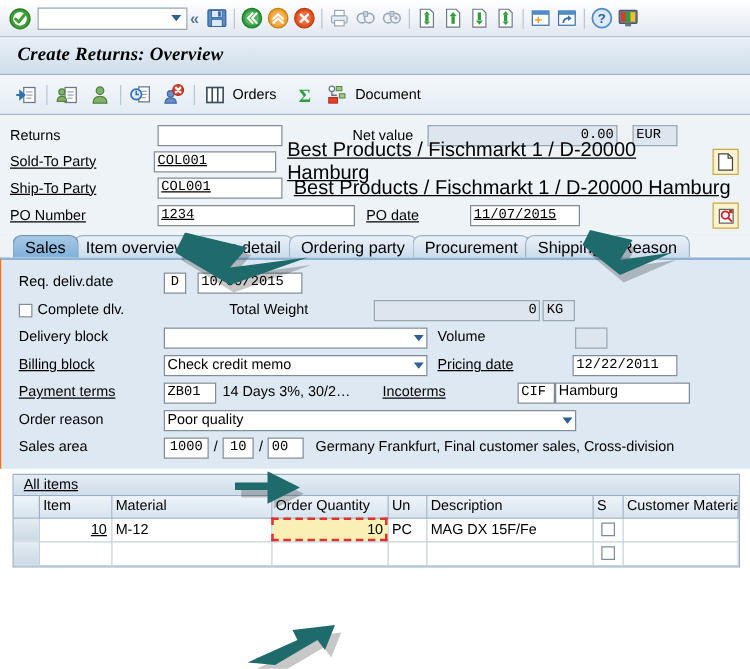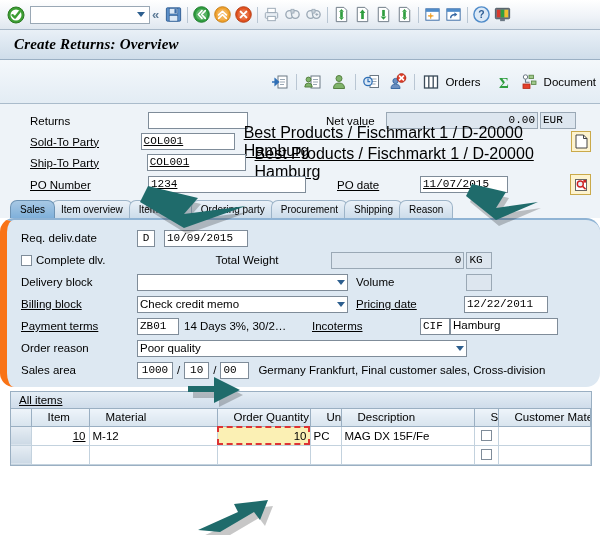--- a/index.html
+++ b/index.html
@@ -50,38 +50,37 @@
     padding-left:14px;
   }
   .titlebar .t {
     font-size:15px; font-weight:bold; font-style:italic;
     font-family:"Liberation Serif", serif;
     letter-spacing:0.2px;
   }
 
   
   .appbar {
-    height:44px;
+    height:32px;
     background:linear-gradient(#f4f8fb,#e3ecf4);
     border-bottom:1px solid #aabbcb;
     display:flex; align-items:center;
     padding-left:8px;
-    justify-content:flex-end;
   }
   .appbar .lbl { font-size:11.5px; margin:0 4px 0 1px; }
   .abtn { width:20px; height:20px; margin:0 3px; flex:none; display:block; }
 
   
   .form {
     background:#eef3f8;
     padding:6px 0 2px 0;
     position:relative;
   }
   .hrow { display:flex; align-items:center; height:21px; padding-left:8px; }
-  .flabel { font-size:11.5px;margin-left:22px; }
+  .flabel { font-size:11.5px; }
   .ul { text-decoration:underline; }
 
   .inp {
     border:1px solid #7f8c99;
     background:#fff; height:17px;
     font-family:"Liberation Mono", monospace;
     font-size:11px;
     padding:0 2px;
     display:flex; align-items:center;
     line-height:1;
@@ -108,37 +107,36 @@
     position:relative;
   }
   .tab {
     height:18px;
     background:linear-gradient(#eaf1f8,#ccdcea);
     border:1px solid #9db4c8;
     border-bottom:none;
     border-radius:7px 7px 0 0;
     padding:0 9px;
     display:flex; align-items:center;
-    font-size:10px;
+    font-size:13px;
     margin-right:-4px;
     position:relative;
   }
   .tab.active {
     background:linear-gradient(#a8c8e4,#7fb0da);
     border-color:#6d93b4;
     z-index:5;
     font-weight:normal;
   }
   .tabpane {
     border-top:2px solid #8fb3d4;
     background:#dde8f2;
     padding:7px 0 6px 0;
     position:relative;
-    border-left:7px solid #f97316;
-    border-radius:14px;
+    border-left:1px solid #f97316;
   }
 
   .frow { display:flex; align-items:center; height:22px; padding-left:14px; }
   .fl { font-size:11.5px; }
 
   .cbx {
     width:11px; height:11px; border:1px solid #7f8c99; background:#fff;
     display:inline-block; margin-right:4px; flex:none;
   }
 
@@ -169,21 +167,21 @@
   }
   .itemhdr .u { text-decoration:underline; }
   table.grid { border-collapse:collapse; width:100%; table-layout:fixed; }
   table.grid th {
     background:linear-gradient(#eef4fa,#d8e4ee);
     border-right:1px solid #9aafc2;
     border-bottom:1px solid #9aafc2;
     font-weight:normal;
     font-size:11.5px;
     text-align:left;
-    padding:1px 16px;
+    padding:1px 3px;
     height:17px;
     white-space:nowrap;
     overflow:hidden;
   }
   table.grid td {
     border-right:1px solid #c3d2de;
     border-bottom:1px solid #c3d2de;
     font-size:11.5px;
     padding:1px 3px;
     height:19px;
@@ -379,21 +377,21 @@
 
   <div class="hrow">
     <span class="flabel" style="width:118px">Returns</span>
     <div class="inp" style="width:100px">
       <span></span>
     </div>
     <span class="flabel" style="width:116px; padding-left:56px">Net value</span>
     <div class="inp ro right" style="width:152px">
       <span>0.00</span>
     </div>
-    <div class="inp ro" style="width:36px; margin-left:2px">
+    <div class="inp ro" style="width:36px; margin-left:12px">
       <span>EUR</span>
     </div>
   </div>
 
   <div class="hrow">
     <span class="flabel ul" style="width:118px">Sold-To Party</span>
     <div class="inp" style="width:100px">
       <span class="uline">COL001</span>
     </div>
     <span class="link" style="margin-left:9px">Best Products / Fischmarkt 1 / D-20000 Hamburg</span>
@@ -465,21 +463,21 @@
       <span>D</span>
     </div>
     <div class="inp" style="width:84px; margin-left:9px">
       <span>10/09/2015</span>
     </div>
   </div>
 
   <div class="frow">
     <span class="cbx"></span>
     <span class="fl">Complete dlv.</span>
-    <span class="fl" style="margin-left:110px; width:116px">Total Weight</span>
+    <span class="fl" style="margin-left:84px; width:116px">Total Weight</span>
     <div class="inp ro right" style="width:133px">
       <span>0</span>
     </div>
     <div class="inp ro" style="width:26px; margin-left:2px">
       <span>KG</span>
     </div>
   </div>
 
   <div class="frow">
     <span class="fl" style="width:116px">Delivery block</span>

